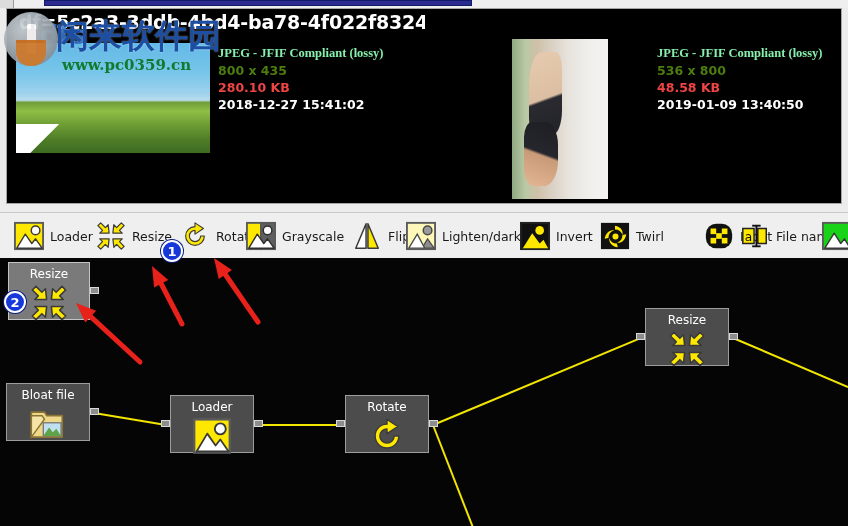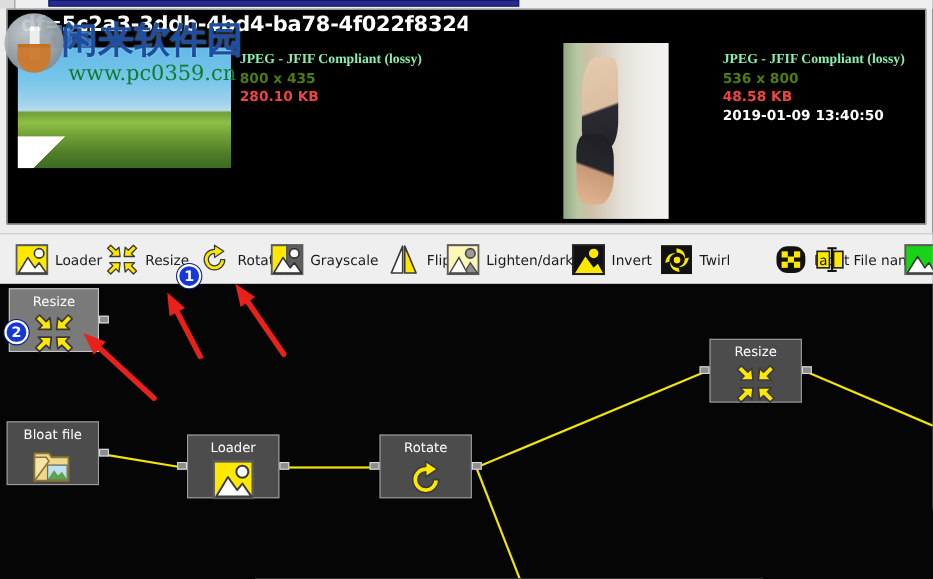--- a/index.html
+++ b/index.html
@@ -160,21 +160,21 @@
   .wm-cn {
     position: absolute; left: 56px; top: 8px;
     font-family: Liberation Serif, serif;
     font-size: 33px; font-weight: bold; color: #1c4fa3;
     text-shadow: 0 0 2px rgba(255,255,255,.5);
     white-space: nowrap;
   }
   .wm-url {
     position: absolute; left: 62px; top: 50px;
     font-family: "DejaVu Serif", "Liberation Serif", serif;
-    font-size: 19px; font-weight: normal; color: #0f7b2e;
+    font-size: 15px; font-weight: bold; color: #0f7b2e;
     white-space: nowrap;
   }
   .wm-dfs {
     position: absolute; left: 40px; top: 14px;
     font-size: 26px; font-weight: bold; color: #2f6fc4;
     white-space: nowrap; opacity: .9;
   }
 </style>
 </head>
 <body>
@@ -190,20 +190,21 @@
 
     <div class="pv-half pv-left">
       <div class="pv-title">df=5c2a3-3ddb-4bd4-ba78-4f022f8324...</div>
       <div class="pv-thumb">
         <div class="thumb-landscape"></div>
       </div>
       <div class="pv-meta">
         <div class="meta-format">JPEG - JFIF Compliant (lossy)</div>
         <div class="meta-dims">800 x 435</div>
         <div class="meta-size">280.10 KB</div>
+        <div class="meta-date">2018-12-27 15:41:02</div>
       </div>
     </div>
 
     <div class="pv-half pv-right">
       <div class="pv-thumb">
         <div class="thumb-portrait"></div>
       </div>
       <div class="pv-meta">
         <div class="meta-format">JPEG - JFIF Compliant (lossy)</div>
         <div class="meta-dims">536 x 800</div>

